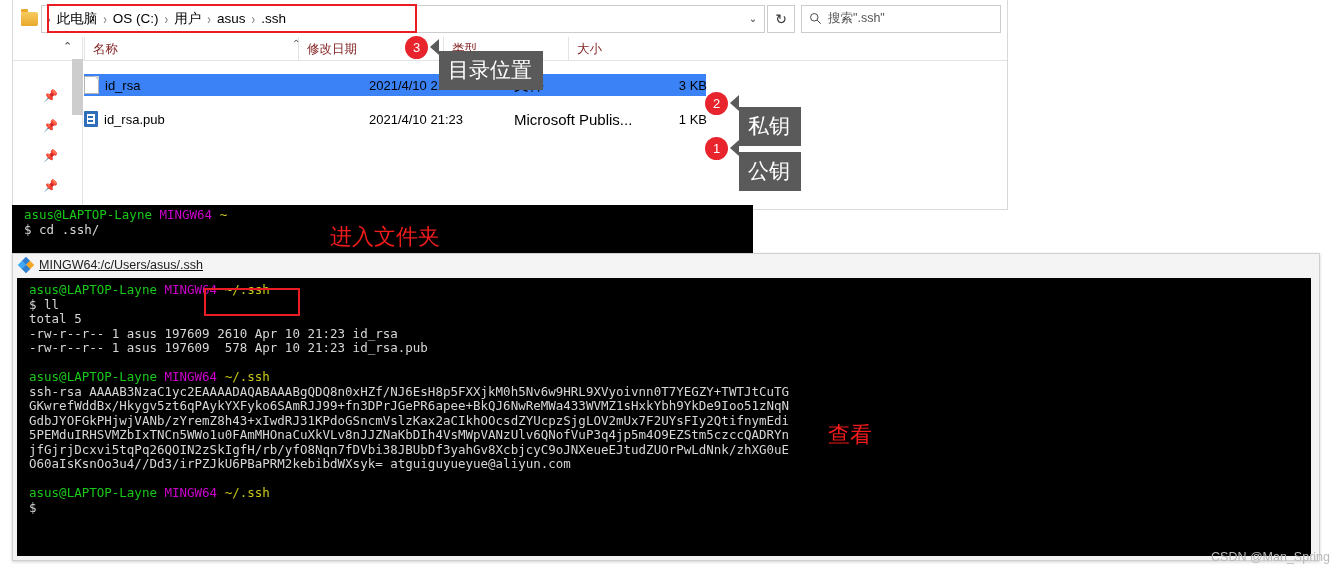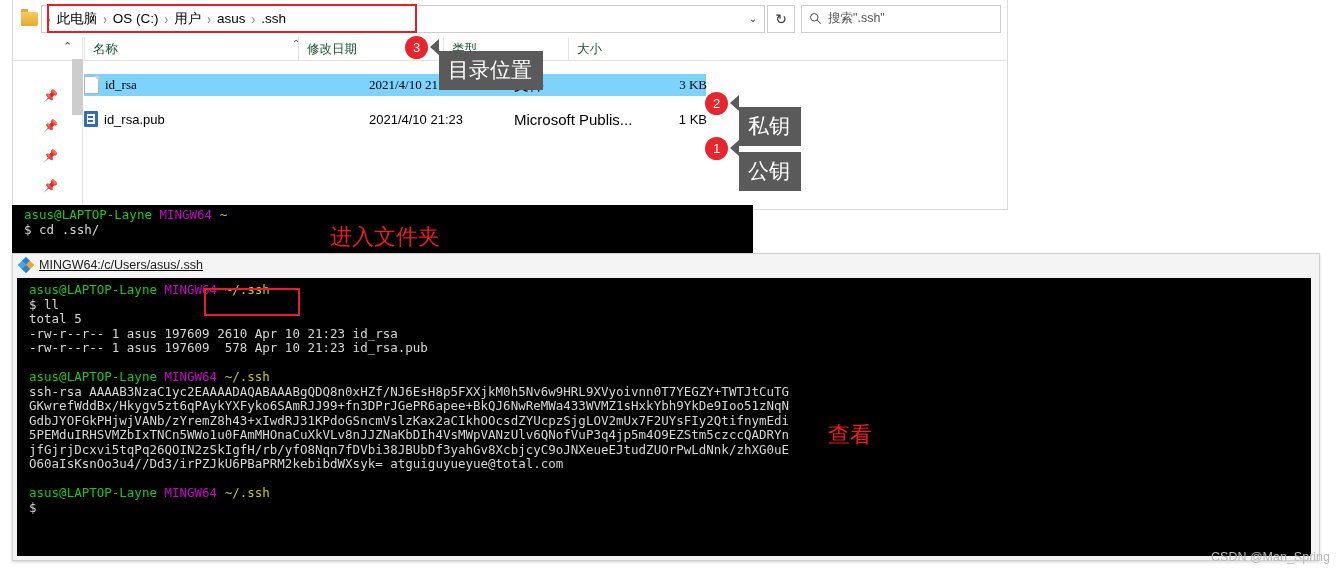--- a/index.html
+++ b/index.html
@@ -153,21 +153,21 @@
     height: 24px;
     border-bottom: 1px solid #e3e3e3;
     box-sizing: border-box;
   }
   .col-head .cell {
     position: absolute;
     top: 0;
     height: 24px;
     line-height: 24px;
     font-size: 12.5px;
-    color: #14532d;
+    color: #7f1d1d;
     border-left: 1px solid #e3e3e3;
     padding-left: 8px;
     box-sizing: border-box;
   }
   .sortmark {
     position: absolute;
     left: 279px;
     top: 38px;
     font-size: 10px;
     color: #555;
@@ -204,21 +204,21 @@
   }
 
   .row {
     position: absolute;
     left: 71px;
     height: 22px;
     display: flex;
     align-items: center;
     box-sizing: border-box;
   }
-  .row.sel { background: #7dd3fc; font-family: Liberation Serif, serif; }
+  .row.sel { background: #3b82f6; }
   .row .fname {
     font-size: 13px;
     color: #000;
     margin-left: 6px;
   }
   .file-ico {
     width: 13px; height: 16px;
     background: #ffffff;
     border: 1px solid #b4b4b4;
     position: relative;
@@ -533,21 +533,21 @@
     <div class="term-line c-white">-rw-r--r-- 1 asus 197609 2610 Apr 10 21:23 id_rsa</div>
     <div class="term-line c-white">-rw-r--r-- 1 asus 197609  578 Apr 10 21:23 id_rsa.pub</div>
     <div class="term-line c-white">&nbsp;</div>
 
     <div class="term-line"><span class="c-user">asus@LAPTOP-Layne</span><span class="c-white"> </span><span class="c-host">MINGW64</span><span class="c-white"> </span><span class="c-path">~/.ssh</span></div>
     <div class="term-line c-white">ssh-rsa AAAAB3NzaC1yc2EAAAADAQABAAABgQDQ8n0xHZf/NJ6EsH8p5FXXjkM0h5Nv6w9HRL9XVyoivnn0T7YEGZY+TWTJtCuTG</div>
     <div class="term-line c-white">GKwrefWddBx/Hkygv5zt6qPAykYXFyko6SAmRJJ99+fn3DPrJGePR6apee+BkQJ6NwReMWa433WVMZ1sHxkYbh9YkDe9Ioo51zNqN</div>
     <div class="term-line c-white">GdbJYOFGkPHjwjVANb/zYremZ8h43+xIwdRJ31KPdoGSncmVslzKax2aCIkhOOcsdZYUcpzSjgLOV2mUx7F2UYsFIy2QtifnymEdi</div>
     <div class="term-line c-white">5PEMduIRHSVMZbIxTNCn5WWo1u0FAmMHOnaCuXkVLv8nJJZNaKbDIh4VsMWpVANzUlv6QNofVuP3q4jp5m4O9EZStm5czccQADRYn</div>
     <div class="term-line c-white">jfGjrjDcxvi5tqPq26QOIN2zSkIgfH/rb/yfO8Nqn7fDVbi38JBUbDf3yahGv8XcbjcyC9oJNXeueEJtudZUOrPwLdNnk/zhXG0uE</div>
-    <div class="term-line c-white">O60aIsKsnOo3u4//Dd3/irPZJkU6PBaPRM2kebibdWXsyk= atguiguyueyue@total.com</div>
+    <div class="term-line c-white">O60aIsKsnOo3u4//Dd3/irPZJkU6PBaPRM2kebibdWXsyk= atguiguyueyue@aliyun.com</div>
     <div class="term-line c-white">&nbsp;</div>
 
     <div class="term-line"><span class="c-user">asus@LAPTOP-Layne</span><span class="c-white"> </span><span class="c-host">MINGW64</span><span class="c-white"> </span><span class="c-path">~/.ssh</span></div>
     <div class="term-line c-white">$</div>
   </div>
 </div>
 
 <div id="path-highlight"></div>
 <div class="ann-red" style="left:828px;top:420px;">查看</div>
 <div id="watermark">CSDN @Man_Spring</div>

